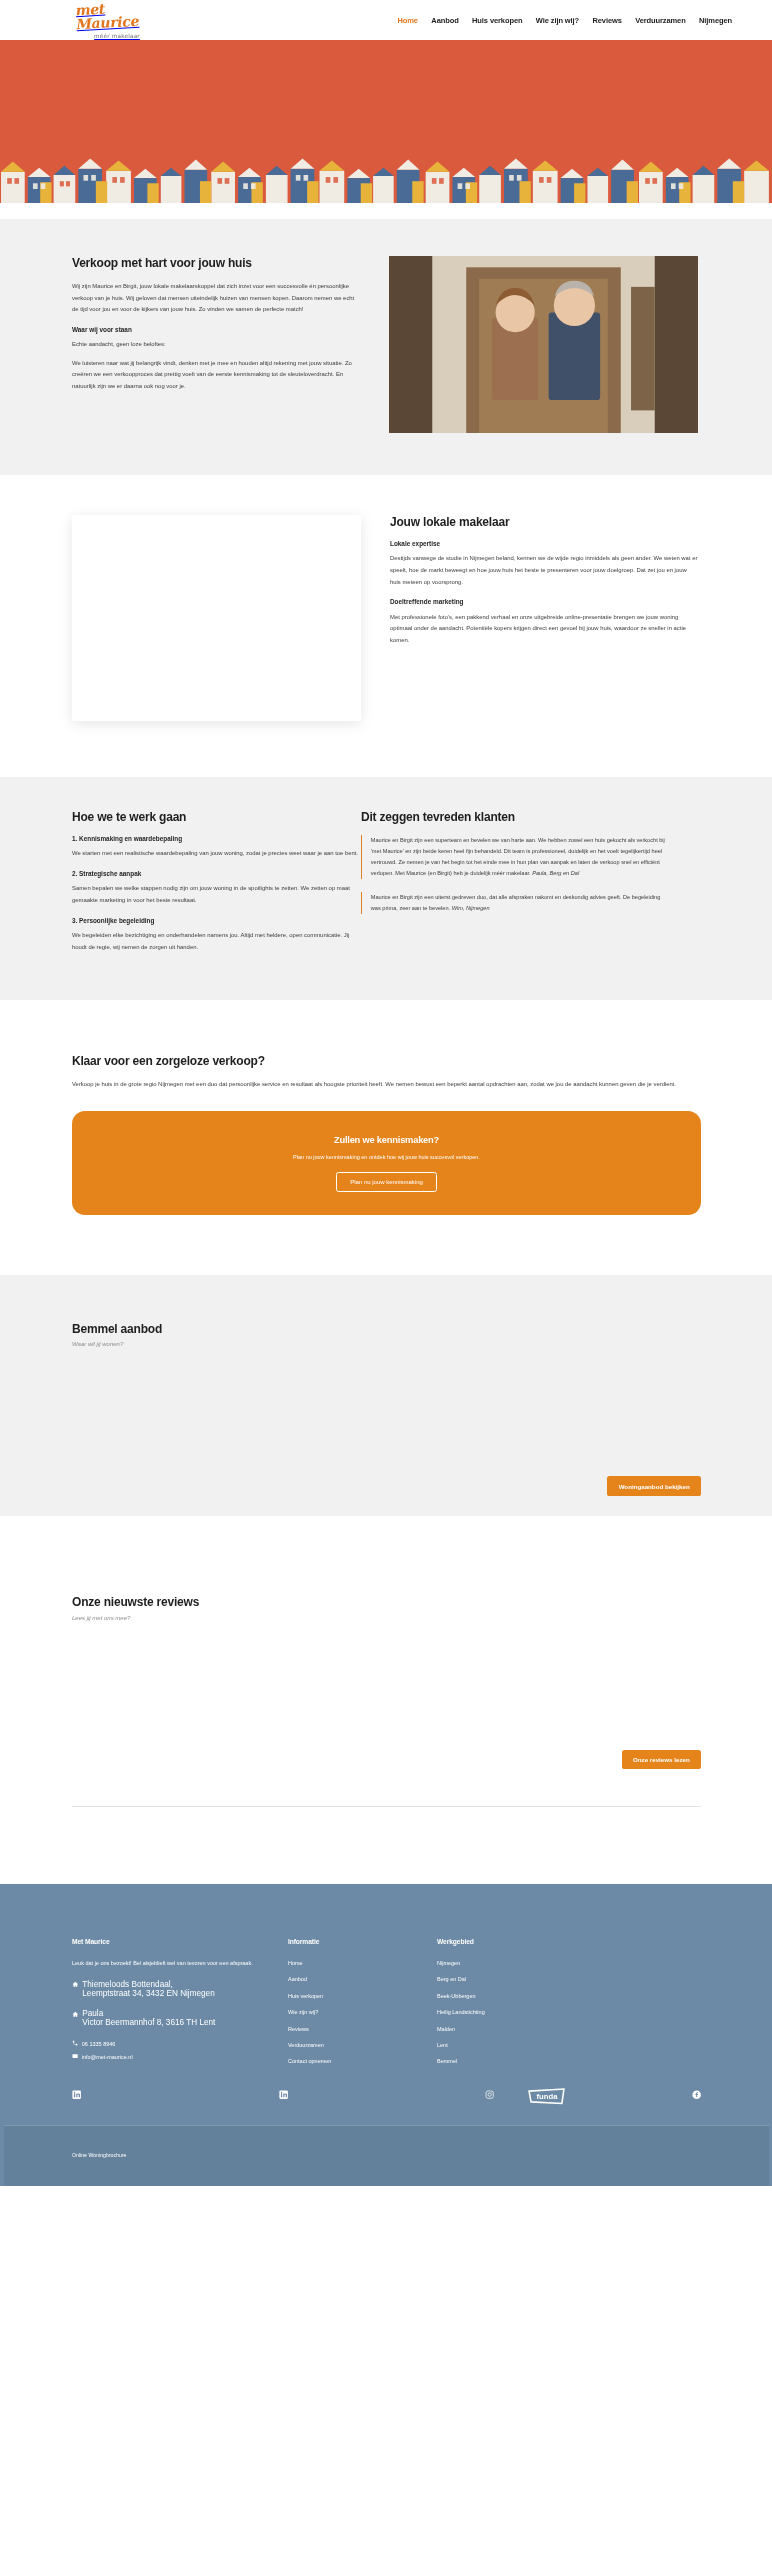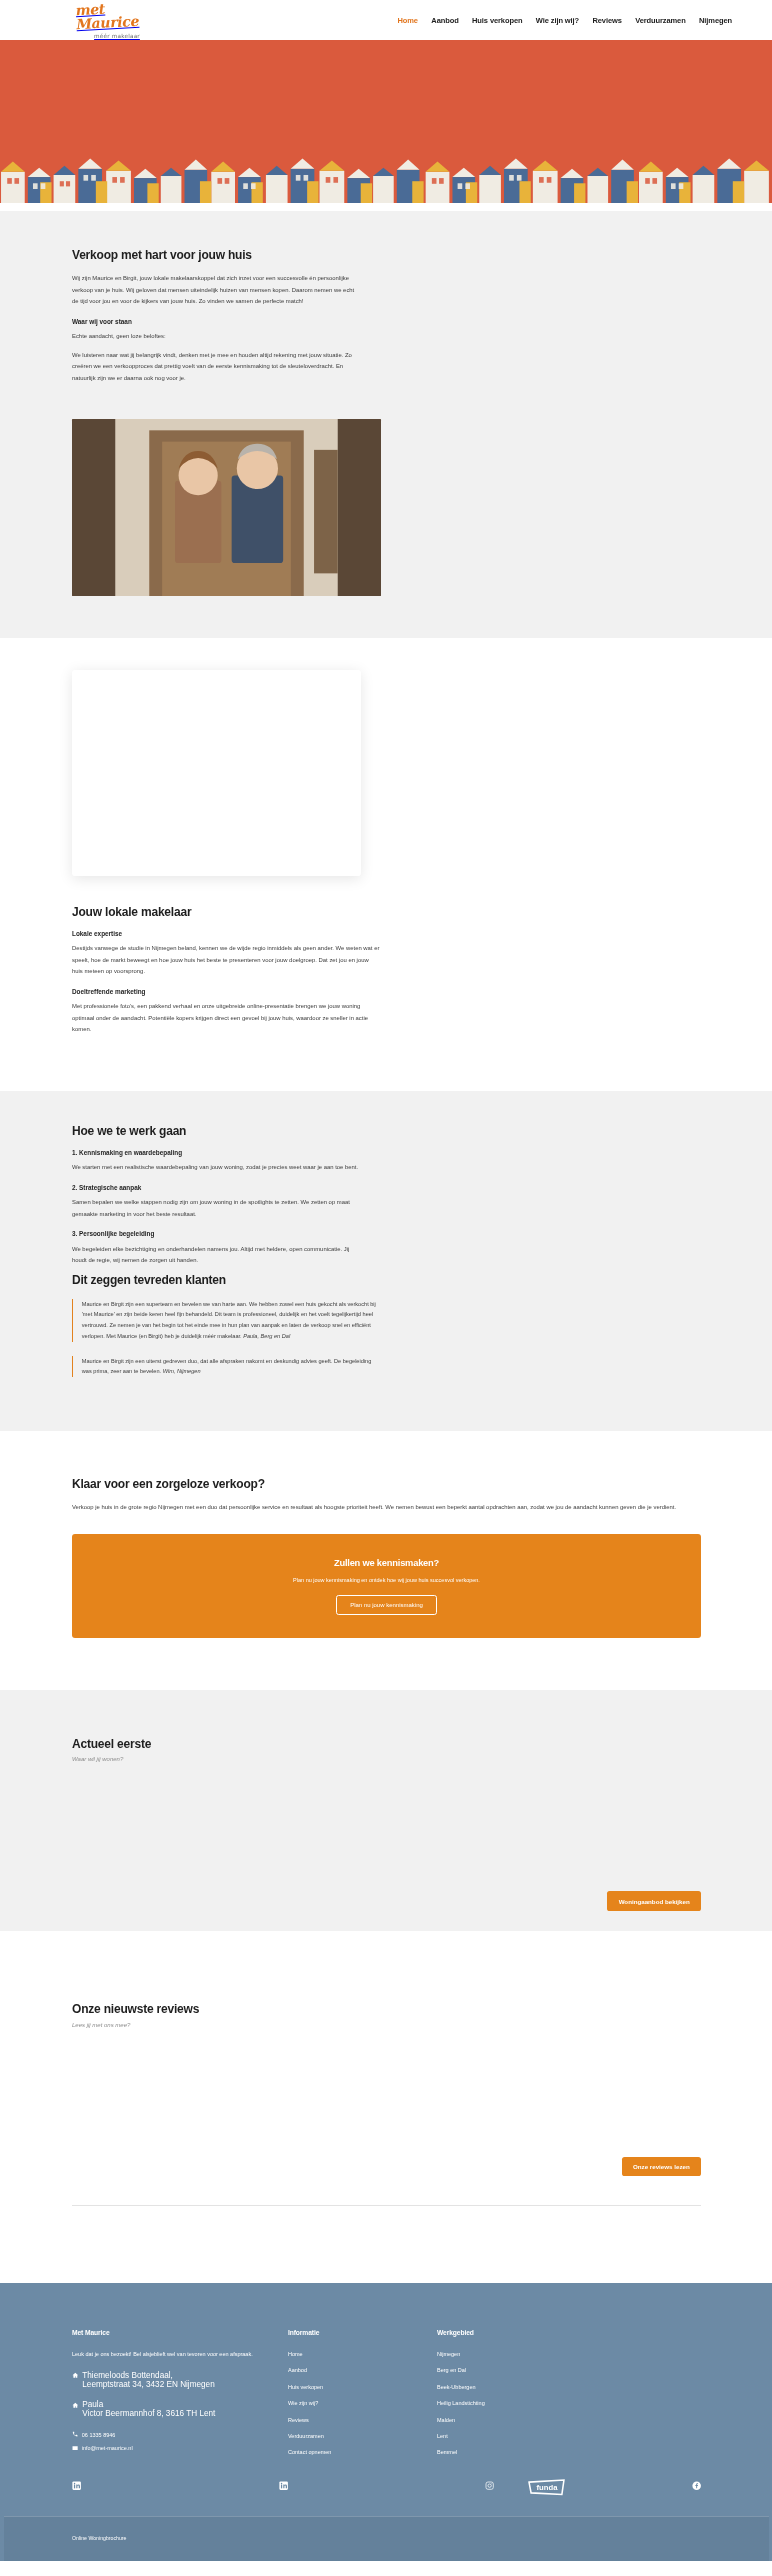--- a/index.html
+++ b/index.html
@@ -95,21 +95,21 @@
     white-space: nowrap;
   }
 
   
   .skyline { position: absolute; left: 0; bottom: 0; width: 773px; height: 55px; }
 
   
   .band { width: 773px; }
   .band-gray { background: #f1f1f1; }
   .band-white { background: #ffffff; }
-  .inner { width: 629px; margin: 8px auto; flex-direction: column; }
+  .inner { width: 629px; margin: 16px auto; }
 
   h2.sec-title {
     font-size: 12px;
     font-weight: 700;
     color: #1f1f1f;
     letter-spacing: -0.2px;
     margin-bottom: 11.3px;
   }
   h3.sub-title {
     font-size: 6.4px;
@@ -160,21 +160,21 @@
     line-height: 1.95;
     color: #3c3c3c;
   }
   .quote em { font-style: italic; }
 
   
   .s4 { padding: 38px 0 44px; }
   .cta-box {
     margin-top: 20.6px;
     background: #e5841b;
-    border-radius: 3px;
+    border-radius: 13px;
     padding: 24px 0 23px;
     text-align: center;
   }
   .cta-box h3 {
     color: #ffffff;
     font-size: 9.3px;
     font-weight: 700;
     letter-spacing: -0.2px;
     margin-bottom: 8.8px;
   }
@@ -517,21 +517,21 @@
       <div class="cta-box">
         <h3>Zullen we kennismaken?</h3>
         <p>Plan nu jouw kennismaking en ontdek hoe wij jouw huis succesvol verkopen.</p>
         <a href="#" class="cta-btn">Plan nu jouw kennismaking</a>
       </div>
     </div>
   </section>
 
   <section class="band band-gray">
     <div class="inner s5">
-      <h2 class="sec-title" style="margin-bottom:0">Actueel eerste</h2>
+      <h2 class="sec-title" style="margin-bottom:0">Bemmel aanbod</h2>
       <p class="lead-sub">Waar wil jij wonen?</p>
       <div style="height:129px"></div>
       <div class="btn-right">
         <a href="#" class="orange-btn">Woningaanbod bekijken</a>
       </div>
     </div>
   </section>
 
   <section class="band band-white">
     <div class="inner s6">

